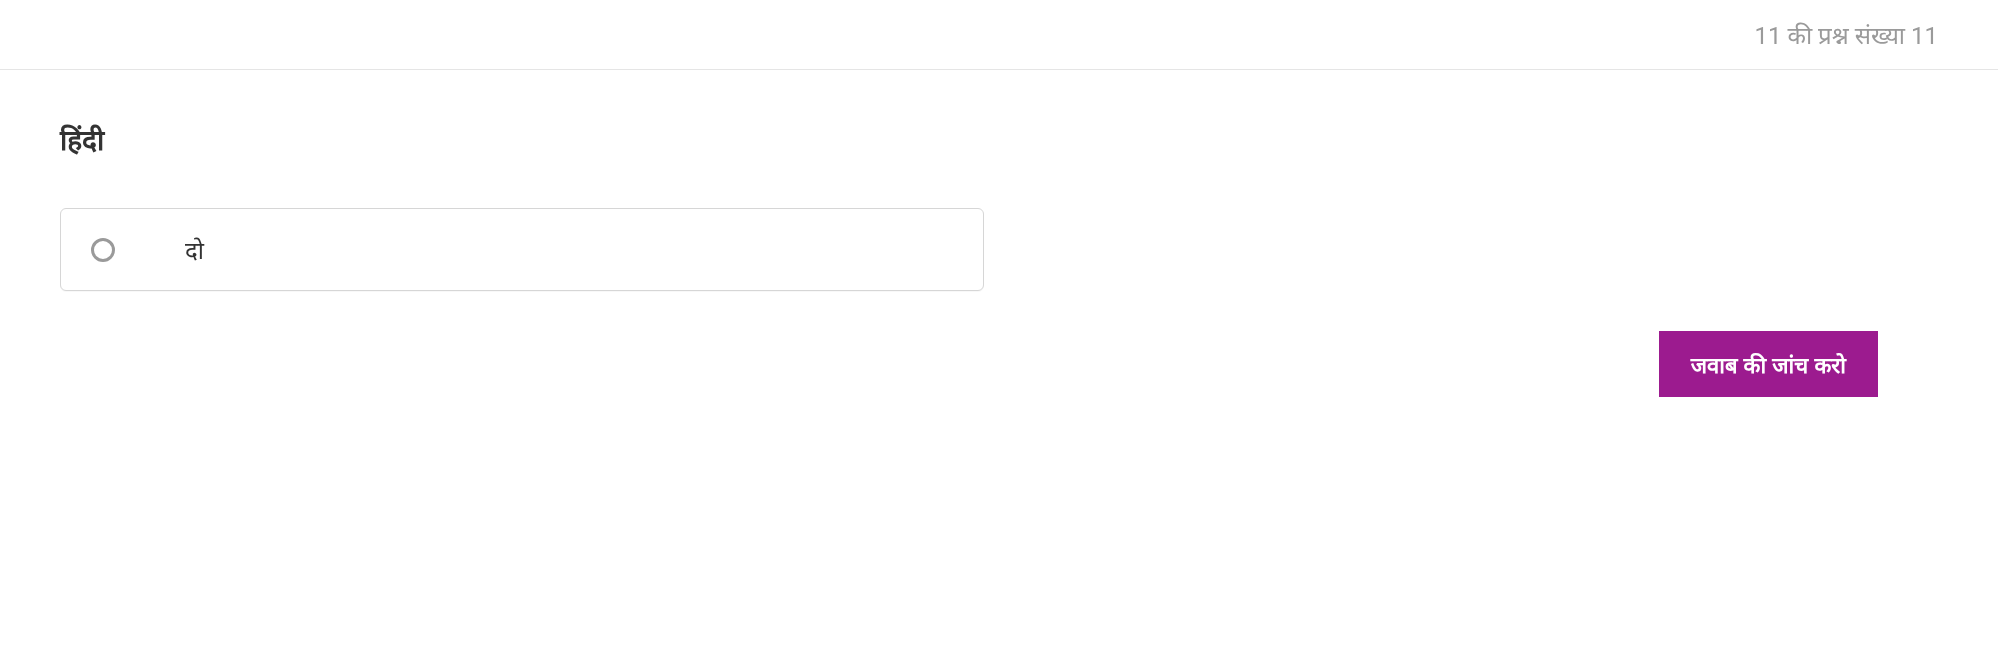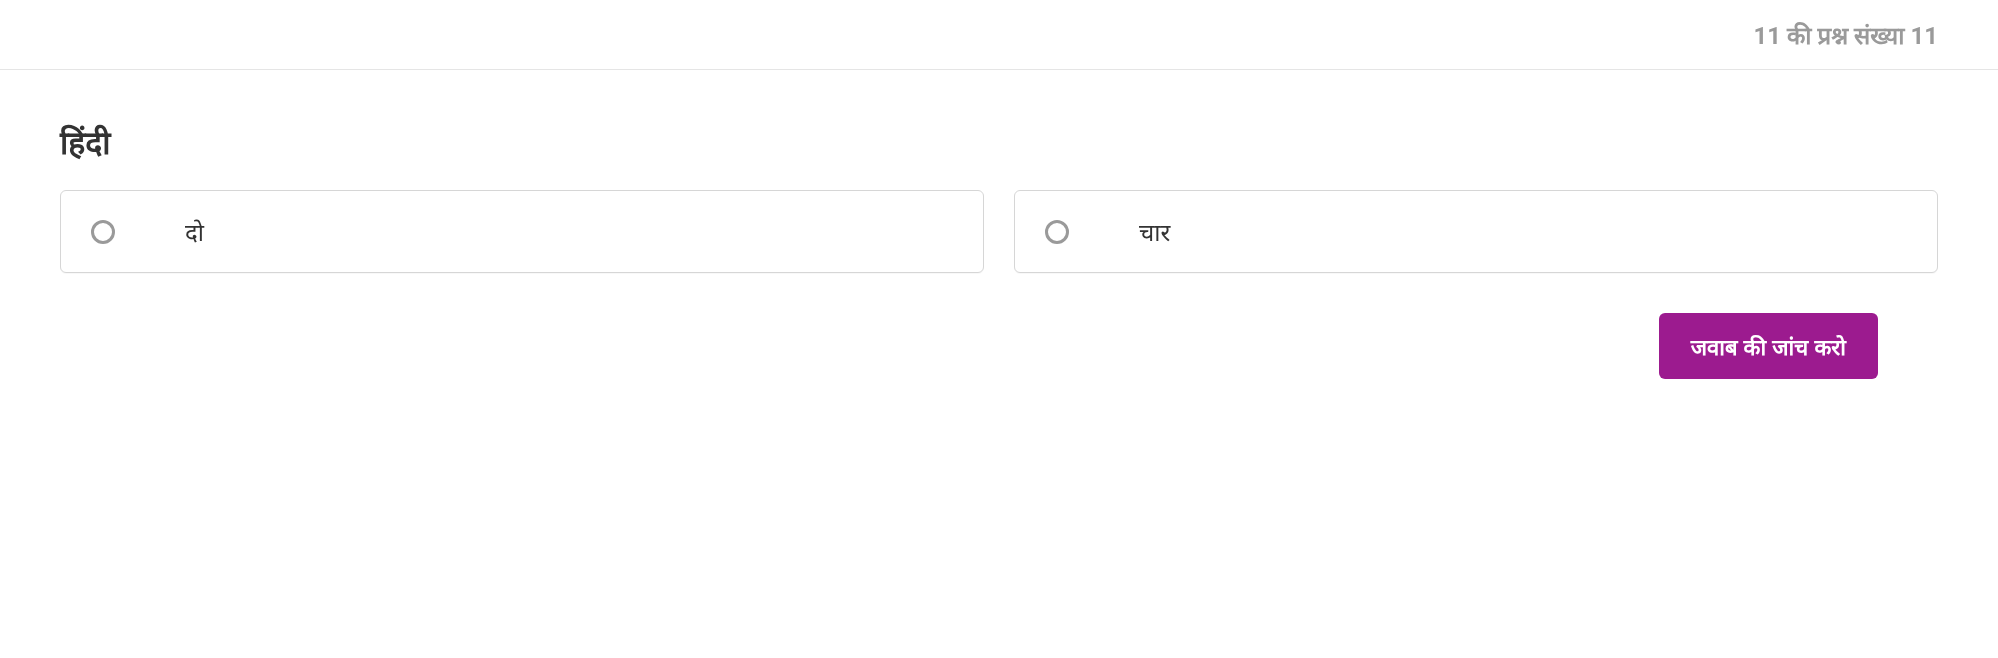--- a/index.html
+++ b/index.html
@@ -15,31 +15,31 @@
     height: 658px;
   }
   .header {
     width: 100%;
     padding: 18px 60px 18px 60px;
     text-align: right;
     border-bottom: 1px solid #e5e5e5;
   }
   .progress-text {
     font-size: 24px;
-    font-weight: 700;
+    font-weight: 400;
     color: #9a9a9a;
   }
   .content {
     padding: 50px 60px 40px 60px;
   }
   .question-title {
-    font-size: 32px;
+    font-size: 28px;
     font-weight: 600;
     color: #333;
-    margin-bottom: 27px;
+    margin-bottom: 50px;
   }
   .options-grid {
     display: grid;
     grid-template-columns: 1fr 1fr;
     gap: 30px 30px;
   }
   .option {
     display: flex;
     align-items: center;
     border: 1px solid #d6d6d6;
@@ -62,21 +62,21 @@
     color: #333;
   }
   .footer {
     padding: 40px 60px 0 60px;
     text-align: right;
   }
   .check-button {
     background: #9c1b8f;
     color: #ffffff;
     border: none;
-    border-radius: 6px;
+    border-radius: 0;
     padding: 18px 32px;
     font-size: 22px;
     font-weight: 600;
     cursor: pointer;
   }
 </style>
 </head>
 <body>
 
 <div class="header">
@@ -84,22 +84,18 @@
 </div>
 
 <div class="content">
   <h2 class="question-title">हिंदी</h2>
 
   <div class="options-grid">
     <div class="option">
       <span class="radio-circle"></span>
       <span class="option-label">दो</span>
     </div>
-    <div class="option">
-      <span class="radio-circle"></span>
-      <span class="option-label">चार</span>
-    </div>
   </div>
 
   <div class="footer">
     <button class="check-button">जवाब की जांच करो</button>
   </div>
 </div>
 
 </body></html>

